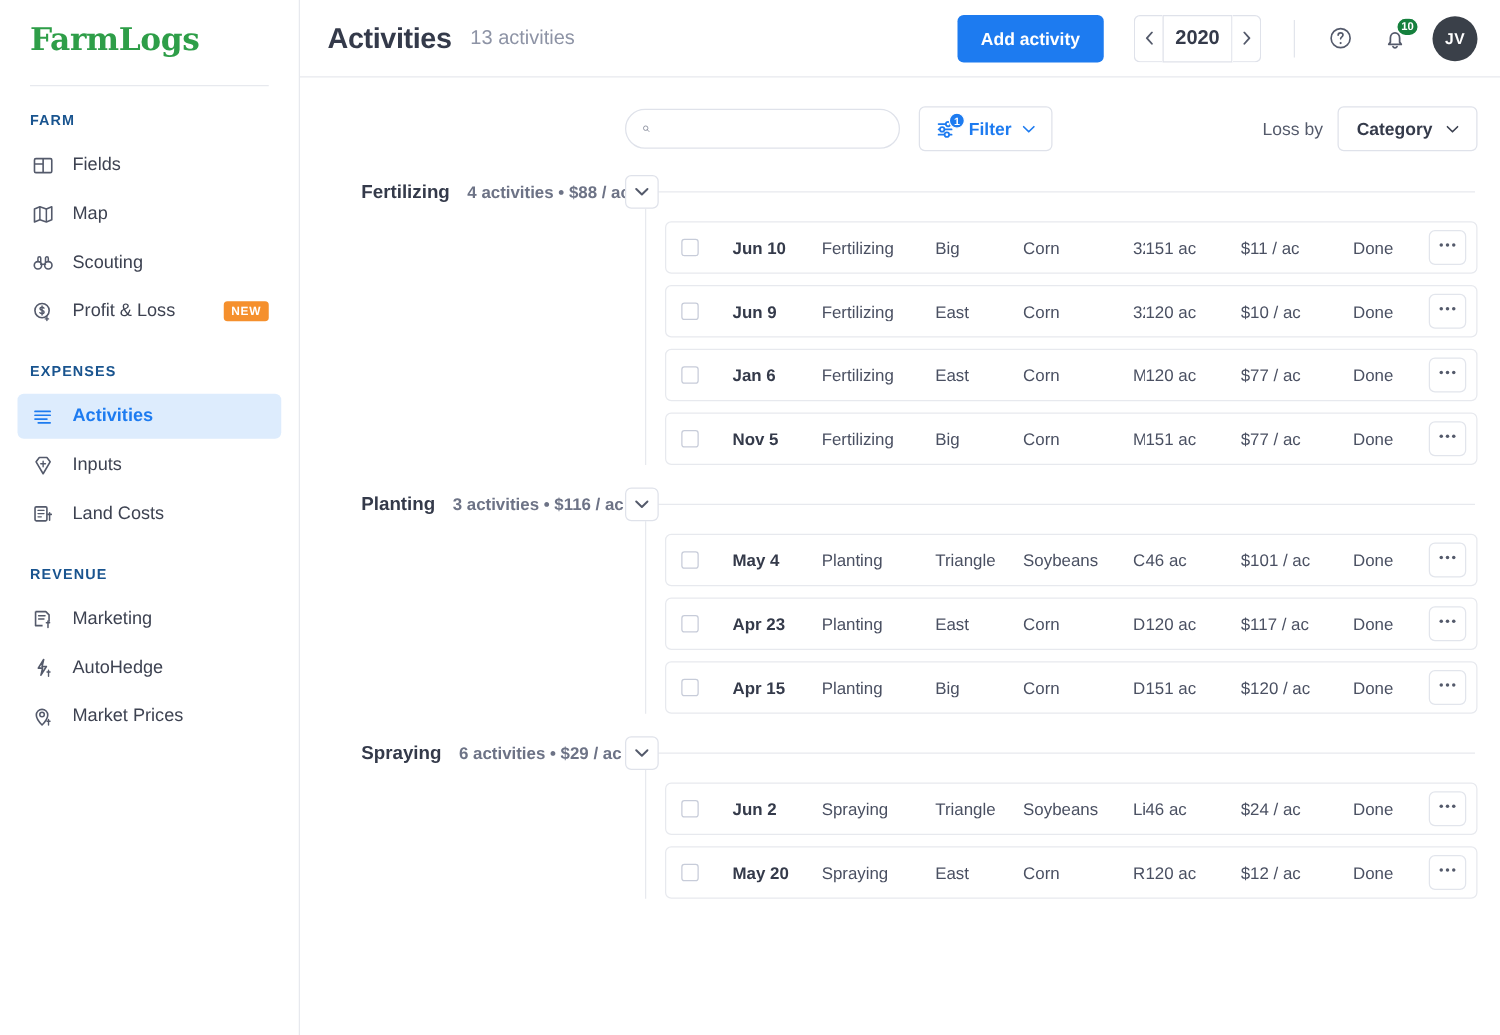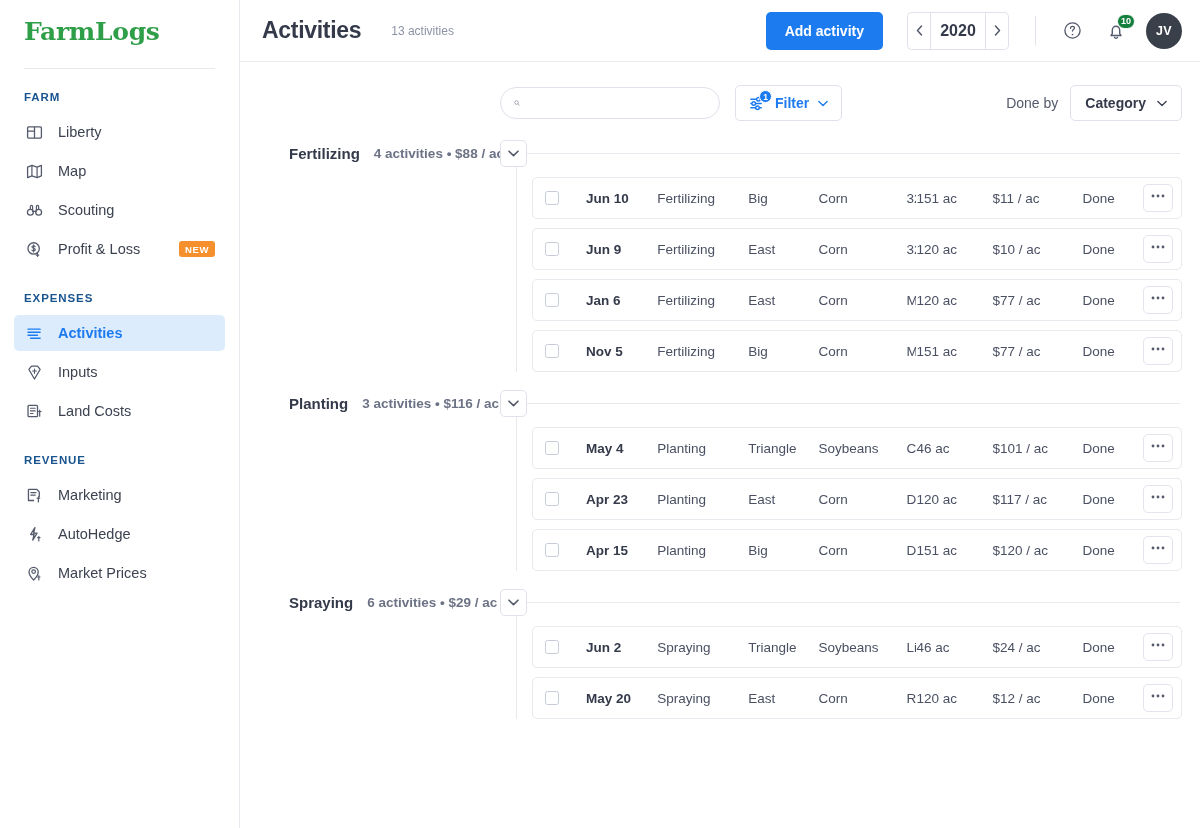--- a/index.html
+++ b/index.html
@@ -54,21 +54,21 @@
 
   
   .main { flex: 1; height: 828px; overflow: hidden; position: relative; }
 
   .topbar {
     height: 62px; display: flex; align-items: center;
     padding: 0 18px 0 22px; gap: 10px;
     border-bottom: 1px solid #e7e9ee;
   }
   .page-title { font-size: 23px; font-weight: 700; color: #343a4a; letter-spacing: -0.3px; }
-  .page-count { font-size: 12px; color: #8d93a5; margin-left: 20px; }
+  .page-count { font-size: 16px; color: #8d93a5; margin-left: 5px; }
   .spacer { flex: 1; }
 
   .btn-primary {
     background: #1d7bf0; color: #fff; border: none;
     font-family: inherit; font-size: 14px; font-weight: 700;
     padding: 0 19px; height: 38px; border-radius: 5px; cursor: pointer;
     white-space: nowrap;
   }
   .year-picker { display: flex; height: 38px; margin-left: 14px; }
   .year-btn {
@@ -186,21 +186,21 @@
     <div class="brand-rule"></div>
     <nav id="nav-root">
         <div class="nav-section-title">FARM</div>
         <div class="nav-item">
           <span class="nav-ico">
             <svg width="19" height="19" viewBox="0 0 22 22" fill="none">
               <rect x="3" y="4.5" width="16" height="13" rx="1.3" stroke="#545a6b" stroke-width="1.5"></rect>
               <path d="M11 4.5v13M3 9.5h8" stroke="#545a6b" stroke-width="1.5"></path>
             </svg>
           </span>
-          <span class="nav-label">Liberty</span>
+          <span class="nav-label">Fields</span>
         </div>
         <div class="nav-item">
           <span class="nav-ico">
             <svg width="19" height="19" viewBox="0 0 22 22" fill="none">
               <path d="M3 6l5-2 6 2 5-2v12l-5 2-6-2-5 2V6z" stroke="#545a6b" stroke-width="1.5" stroke-linejoin="round"></path>
               <path d="M8 4v12M14 6v12" stroke="#545a6b" stroke-width="1.4"></path>
             </svg>
           </span>
           <span class="nav-label">Map</span>
         </div>
@@ -349,21 +349,21 @@
             <circle cx="9" cy="13.5" r="1.9" fill="#fff" stroke="#1d7bf0" stroke-width="1.5"></circle>
           </svg>
           <span class="filter-badge">1</span>
           <span>Filter</span>
           <svg width="10" height="7" viewBox="0 0 11 7" fill="none">
             <path d="M1 1.2L5.5 5.6L10 1.2" stroke="#1d7bf0" stroke-width="1.5" stroke-linecap="round" stroke-linejoin="round"></path>
           </svg>
         </div>
 
         <div class="sortwrap">
-          <span class="sort-label">Done by</span>
+          <span class="sort-label">Loss by</span>
           <div class="sort-select">
             <span>Category</span>
             <svg width="10" height="7" viewBox="0 0 11 7" fill="none">
               <path d="M1 1.2L5.5 5.6L10 1.2" stroke="#3d4251" stroke-width="1.5" stroke-linecap="round" stroke-linejoin="round"></path>
             </svg>
           </div>
         </div>
       </div>
     </div>
 

